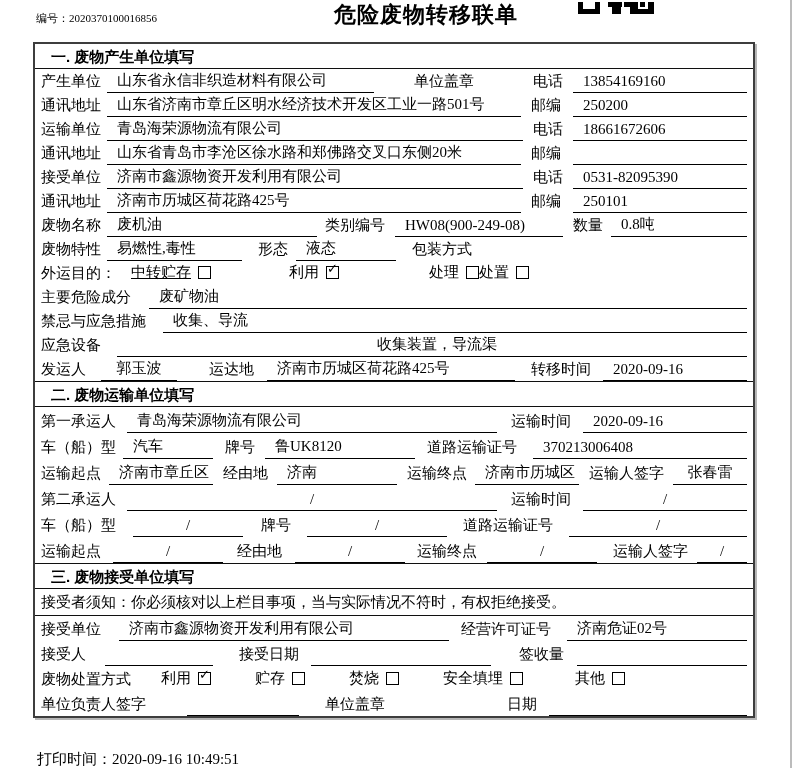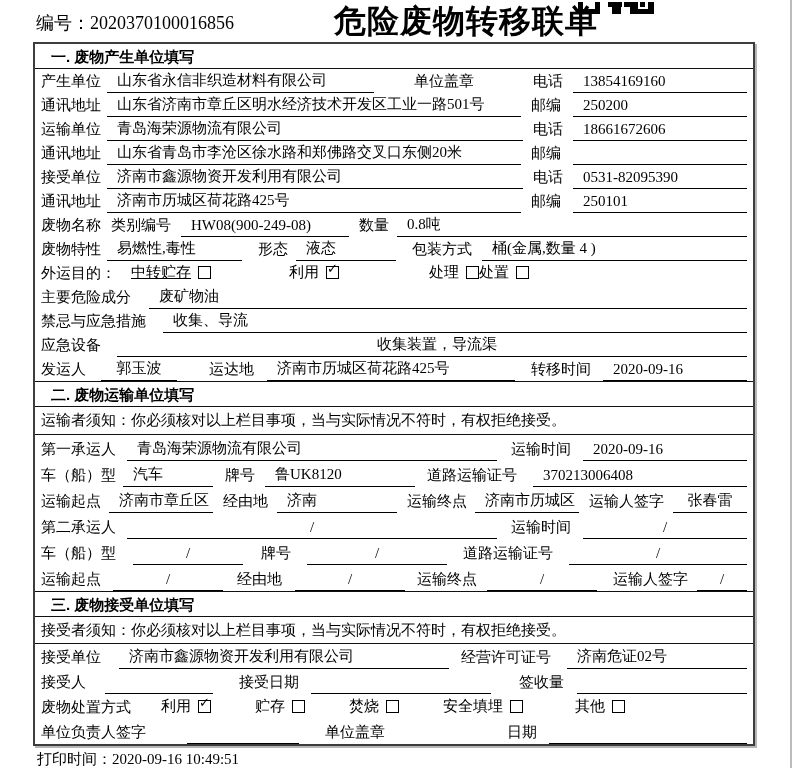--- a/index.html
+++ b/index.html
@@ -1,19 +1,19 @@
 <!DOCTYPE html>
 <html><head>
 <meta charset="utf-8">
 <style>
   html,body{margin:0;padding:0;background:#fff;}
   .page{position:relative;width:796px;height:768px;background:#ffffff;overflow:hidden;
         font-family:"Liberation Serif",serif;color:#000;}
-  .serial{position:absolute;left:36px;top:11px;font-size:18px;white-space:nowrap;}
-  .doc-title{position:absolute;left:334px;top:0px;font-size:32px;font-weight:bold;
+  .serial{position:absolute;left:36px;top:11px;font-size:11px;white-space:nowrap;}
+  .doc-title{position:absolute;left:334px;top:0px;font-size:22px;font-weight:bold;
              font-family:"Liberation Sans",sans-serif;letter-spacing:1px;white-space:nowrap;}
   .qr{position:absolute;left:578px;top:0;}
   .page-edge{position:absolute;left:790px;top:0;width:2px;height:768px;background:#bcbcbc;}
   .form{position:absolute;left:33px;top:42px;width:722px;border:2px solid #3d3d3d;
         box-sizing:border-box;background:#fff;box-shadow:2px 2px 0 rgba(110,110,110,.5);}
   .sec{width:100%;}
   .sec + .sec{border-top:1.5px solid #101010;}
   .sec-header{height:25px;line-height:25px;padding:0 16px;box-sizing:border-box;
               font-size:15px;font-weight:bold;font-family:"Liberation Sans",sans-serif;
               border-bottom:1.5px solid #101010;}
@@ -97,32 +97,32 @@
           <span class="fld" style="width: 174px; margin-left: 8px;">0531-82095390</span>
         </div>
         <div class="row">
           <span class="lbl" style="width: 62px;">通讯地址</span>
           <span class="fld grow" style="margin-left: 4px;">济南市历城区荷花路425号</span>
           <span class="lbl" style="width: 34px; margin-left: 10px;">邮编</span>
           <span class="fld" style="width: 174px; margin-left: 8px;">250101</span>
         </div>
         <div class="row">
           <span class="lbl" style="width: 62px;">废物名称</span>
+          <span class="fld" style="width: 210px; margin-left: 4px;">废机油</span>
           <span class="lbl" style="width: 64px; margin-left: 8px;">类别编号</span>
           <span class="fld" style="width: 168px; margin-left: 6px;">HW08(900-249-08)</span>
           <span class="lbl" style="width: 32px; margin-left: 10px;">数量</span>
           <span class="fld grow" style="margin-left: 6px;">0.8吨</span>
         </div>
         <div class="row">
           <span class="lbl" style="width: 62px;">废物特性</span>
           <span class="fld" style="width: 135px; margin-left: 4px;">易燃性,毒性</span>
           <span class="lbl" style="width: 32px; margin-left: 16px;">形态</span>
           <span class="fld" style="width: 100px; margin-left: 6px;">液态</span>
           <span class="lbl" style="width: 64px; margin-left: 16px;">包装方式</span>
-          <span class="fld grow" style="margin-left: 6px;">桶(金属,数量 4 )</span>
         </div>
         <div class="row">
           <span class="lbl" style="width: 80px;">外运目的：</span>
           <span class="cbwrap" style="margin-left: 10px; text-decoration: underline;">
             <span class="cb-label">中转贮存</span>
             <span class="box"></span>
           </span>
           <span class="cbwrap" style="margin-left: 78px;">
             <span class="cb-label">利用</span>
             <span class="box on">
@@ -154,23 +154,20 @@
           <span class="lbl" style="width: 48px;">发运人</span>
           <span class="fld center" style="width: 76px; margin-left: 12px;">郭玉波</span>
           <span class="lbl" style="width: 48px; margin-left: 32px;">运达地</span>
           <span class="fld" style="width: 248px; margin-left: 10px;">济南市历城区荷花路425号</span>
           <span class="lbl" style="width: 64px; margin-left: 16px;">转移时间</span>
           <span class="fld grow" style="margin-left: 8px;">2020-09-16</span>
         </div>
       </div>
       <div class="sec s1">
         <div class="sec-header">二. 废物运输单位填写</div>
-        <div class="row note">
-          <span class="note-text">运输者须知：你必须核对以上栏目事项，当与实际情况不符时，有权拒绝接受。</span>
-        </div>
         <div class="row">
           <span class="lbl" style="width: 80px;">第一承运人</span>
           <span class="fld" style="width: 370px; margin-left: 6px;">青岛海荣源物流有限公司</span>
           <span class="lbl" style="width: 64px; margin-left: 14px;">运输时间</span>
           <span class="fld grow" style="margin-left: 8px;">2020-09-16</span>
         </div>
         <div class="row">
           <span class="lbl" style="width: 76px;">车（船）型</span>
           <span class="fld" style="width: 90px; margin-left: 6px;">汽车</span>
           <span class="lbl" style="width: 32px; margin-left: 12px;">牌号</span>

